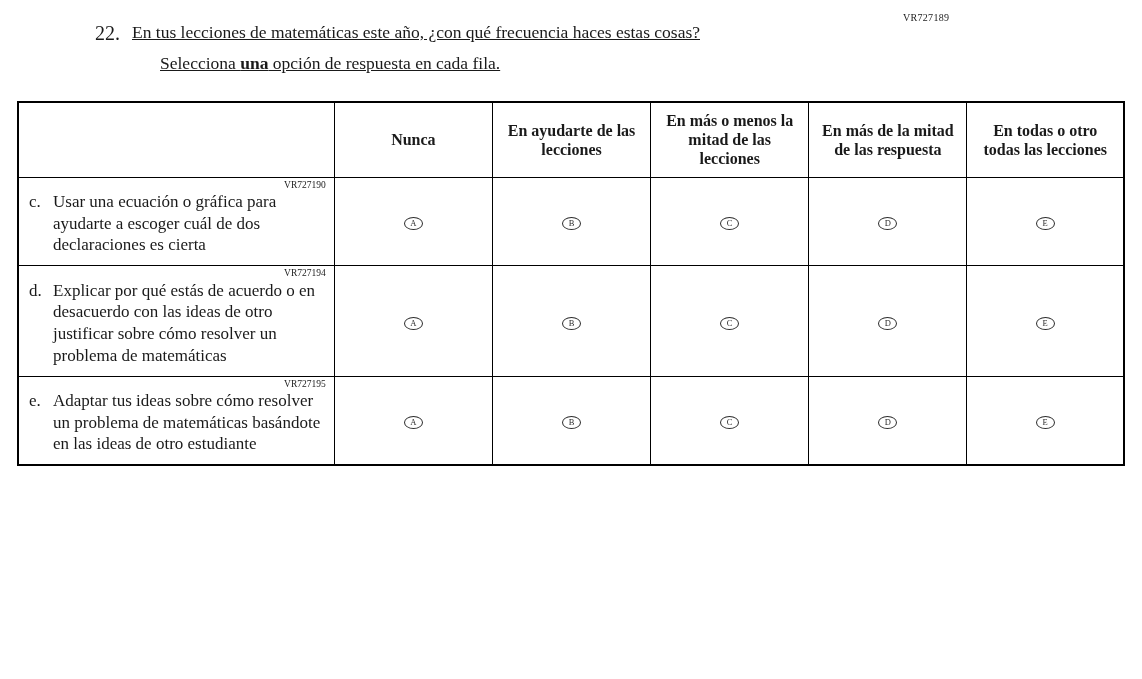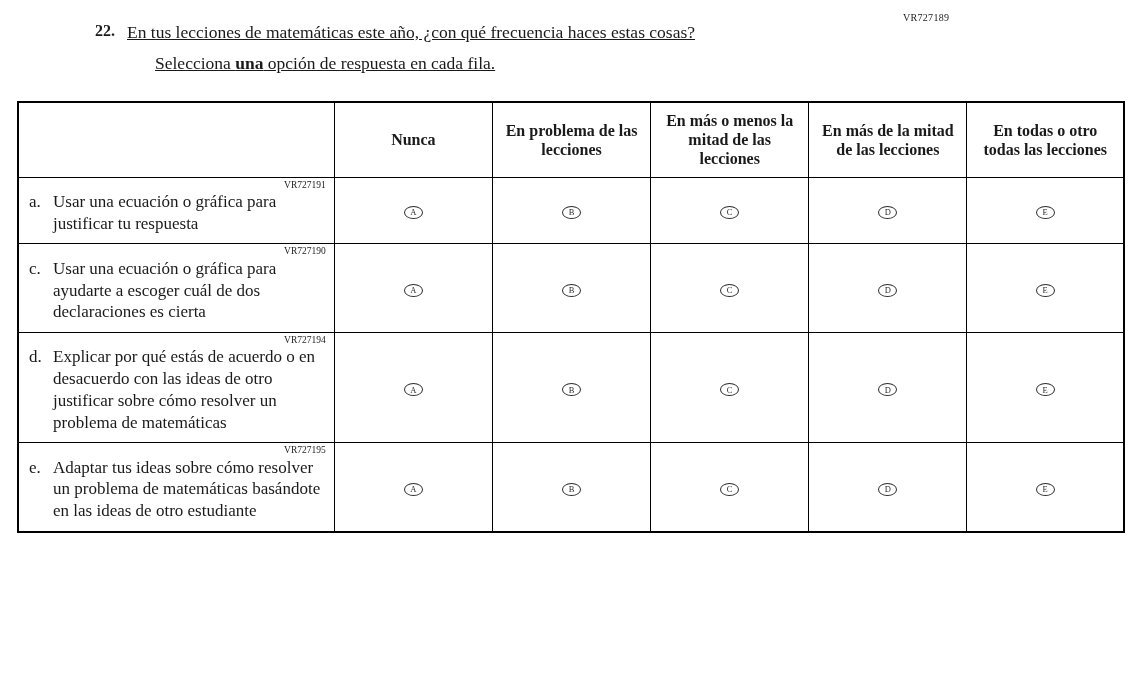--- a/index.html
+++ b/index.html
@@ -26,22 +26,22 @@
   }
   .question {
     position: absolute;
     top: 22px;
     left: 95px;
     width: 800px;
     display: flex;
     align-items: flex-start;
   }
   .qnum {
-    font-weight: bold;
-    font-size: 16px;
+    font-weight: normal;
+    font-size: 20px;
     margin-right: 12px;
     white-space: nowrap;
   }
   .qtext-wrap { font-size: 17.5px; text-decoration: underline; }
   .qtext { margin-bottom: 10px; }
   .instruction { margin-left: 28px; }
   .instruction b { font-weight: bold; }
 
   table.qtable {
     position: absolute;
@@ -129,42 +129,28 @@
       <col style="width:14.3%">
       <col style="width:14.3%">
       <col style="width:14.3%">
       <col style="width:14.3%">
       <col style="width:14.2%">
     </colgroup>
     <thead>
       <tr>
         <th></th>
         <th>Nunca</th>
-        <th>En problema de las lecciones</th>
+        <th>En ayudarte de las lecciones</th>
         <th>En más o menos la mitad de las lecciones</th>
-        <th>En más de la mitad de las lecciones</th>
+        <th>En más de la mitad de las respuesta</th>
         <th>En todas o otro todas las lecciones</th>
       </tr>
     </thead>
     <tbody>
 
-      <tr>
-        <td class="item-cell">
-          <div class="row-code">VR727191</div>
-          <div class="item">
-            <span class="item-label">a.</span>
-            <span class="item-text">Usar una ecuación o gráfica para justificar tu respuesta</span>
-          </div>
-        </td>
-        <td class="opt-cell"><span class="bubble">A</span></td>
-        <td class="opt-cell"><span class="bubble">B</span></td>
-        <td class="opt-cell"><span class="bubble">C</span></td>
-        <td class="opt-cell"><span class="bubble">D</span></td>
-        <td class="opt-cell"><span class="bubble">E</span></td>
-      </tr>
 
 
       <tr>
         <td class="item-cell">
           <div class="row-code">VR727190</div>
           <div class="item">
             <span class="item-label">c.</span>
             <span class="item-text">Usar una ecuación o gráfica para ayudarte a escoger cuál de dos declaraciones es cierta</span>
           </div>
         </td>

